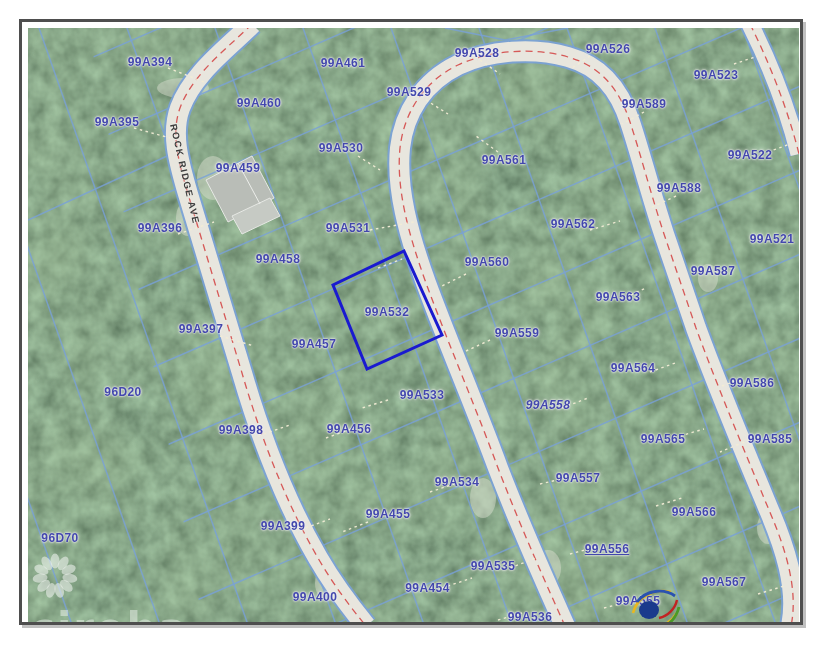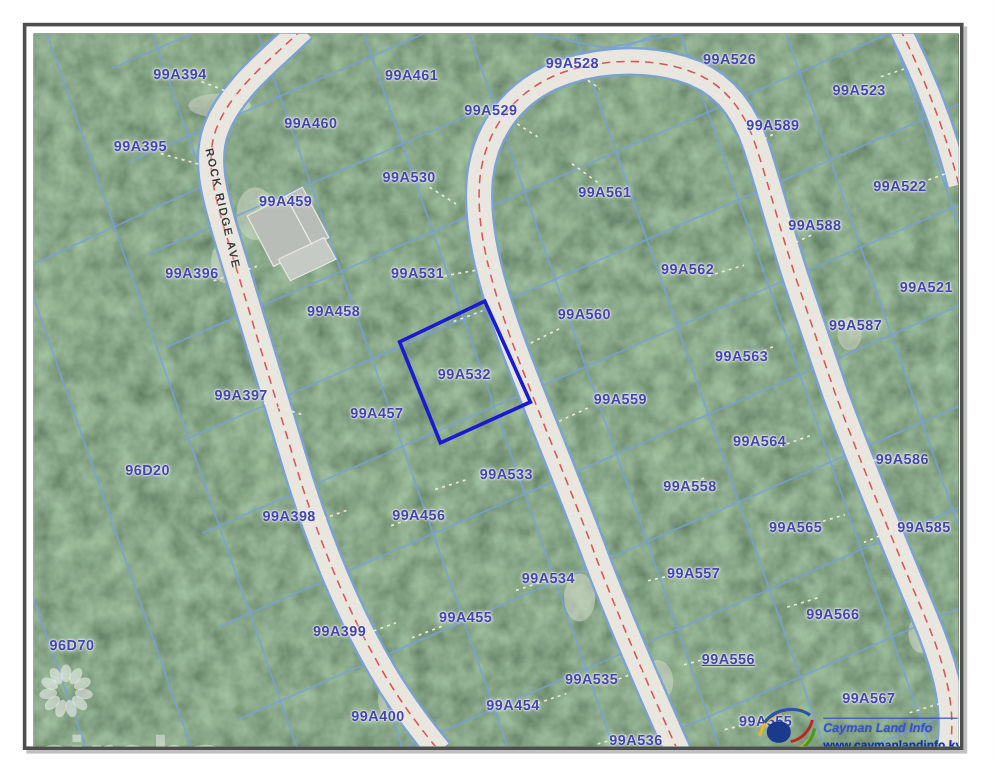--- a/index.html
+++ b/index.html
@@ -185,21 +185,21 @@
         <div class="plabel" style="left: 605px; top: 340px;">99A564</div>
         <div class="plabel" style="left: 213px; top: 402px;">99A398</div>
         <div class="plabel" style="left: 32px; top: 510px;">96D70</div>
         <div class="plabel" style="left: 255px; top: 498px;">99A399</div>
         <div class="plabel" style="left: 321px; top: 401px;">99A456</div>
         <div class="plabel" style="left: 429px; top: 454px;">99A534</div>
         <div class="plabel" style="left: 336px; top: 486px; margin-left: 24px;">99A455</div>
         <div class="plabel" style="left: 287px; top: 569px; text-align: right;">99A400</div>
         <div class="plabel" style="left: 392px; top: 560px; padding-left: 15px;">99A454</div>
         <div class="plabel" style="left: 465px; top: 538px;">99A535</div>
-        <div class="plabel" style="left: 547px; top: 377px;">99A558</div>
+        <div class="plabel" style="left: 520px; top: 377px; font-style: italic;">99A558</div>
         <div class="plabel" style="left: 502px; top: 589px;">99A536</div>
         <div class="plabel" style="left: 635px; top: 411px;">99A565</div>
         <div class="plabel" style="left: 742px; top: 411px;">99A585</div>
         <div class="plabel" style="left: 550px; top: 450px;">99A557</div>
         <div class="plabel" style="left: 666px; top: 484px;">99A566</div>
         <div class="plabel" style="left: 579px; top: 521px; text-decoration: underline;">99A556</div>
         <div class="plabel" style="left: 696px; top: 554px;">99A567</div>
         <div class="plabel" style="left: 610px; top: 573px;">99A555</div>
       </div>
 
@@ -222,20 +222,16 @@
 
     <div class="attribution">
       <svg class="swoosh" width="54" height="56" viewBox="0 0 54 56">
         <ellipse cx="19" cy="28" rx="10" ry="9" fill="#1a3a8c"></ellipse>
         <path d="M5,42 C20,50 38,46 47,31" stroke="#e8b820" stroke-width="3" fill="none"></path>
         <path d="M3,31 C7,15 24,6 41,10" stroke="#e8b820" stroke-width="2.6" fill="none"></path>
         <path d="M10,46 C28,52 45,42 49,25" stroke="#4a9928" stroke-width="2.8" fill="none"></path>
         <path d="M7,20 C16,8 34,6 45,14" stroke="#2a52b0" stroke-width="2.8" fill="none"></path>
         <path d="M29,36 C38,34 45,27 47,18" stroke="#c22222" stroke-width="2.4" fill="none"></path>
       </svg>
-      <div class="attr-text">
-        <div class="attr-line1">Cayman Land Info</div>
-        <div class="attr-line2">www.caymanlandinfo.ky</div>
-      </div>
     </div>
   </div>
 
 </div>
 
 </body></html>

